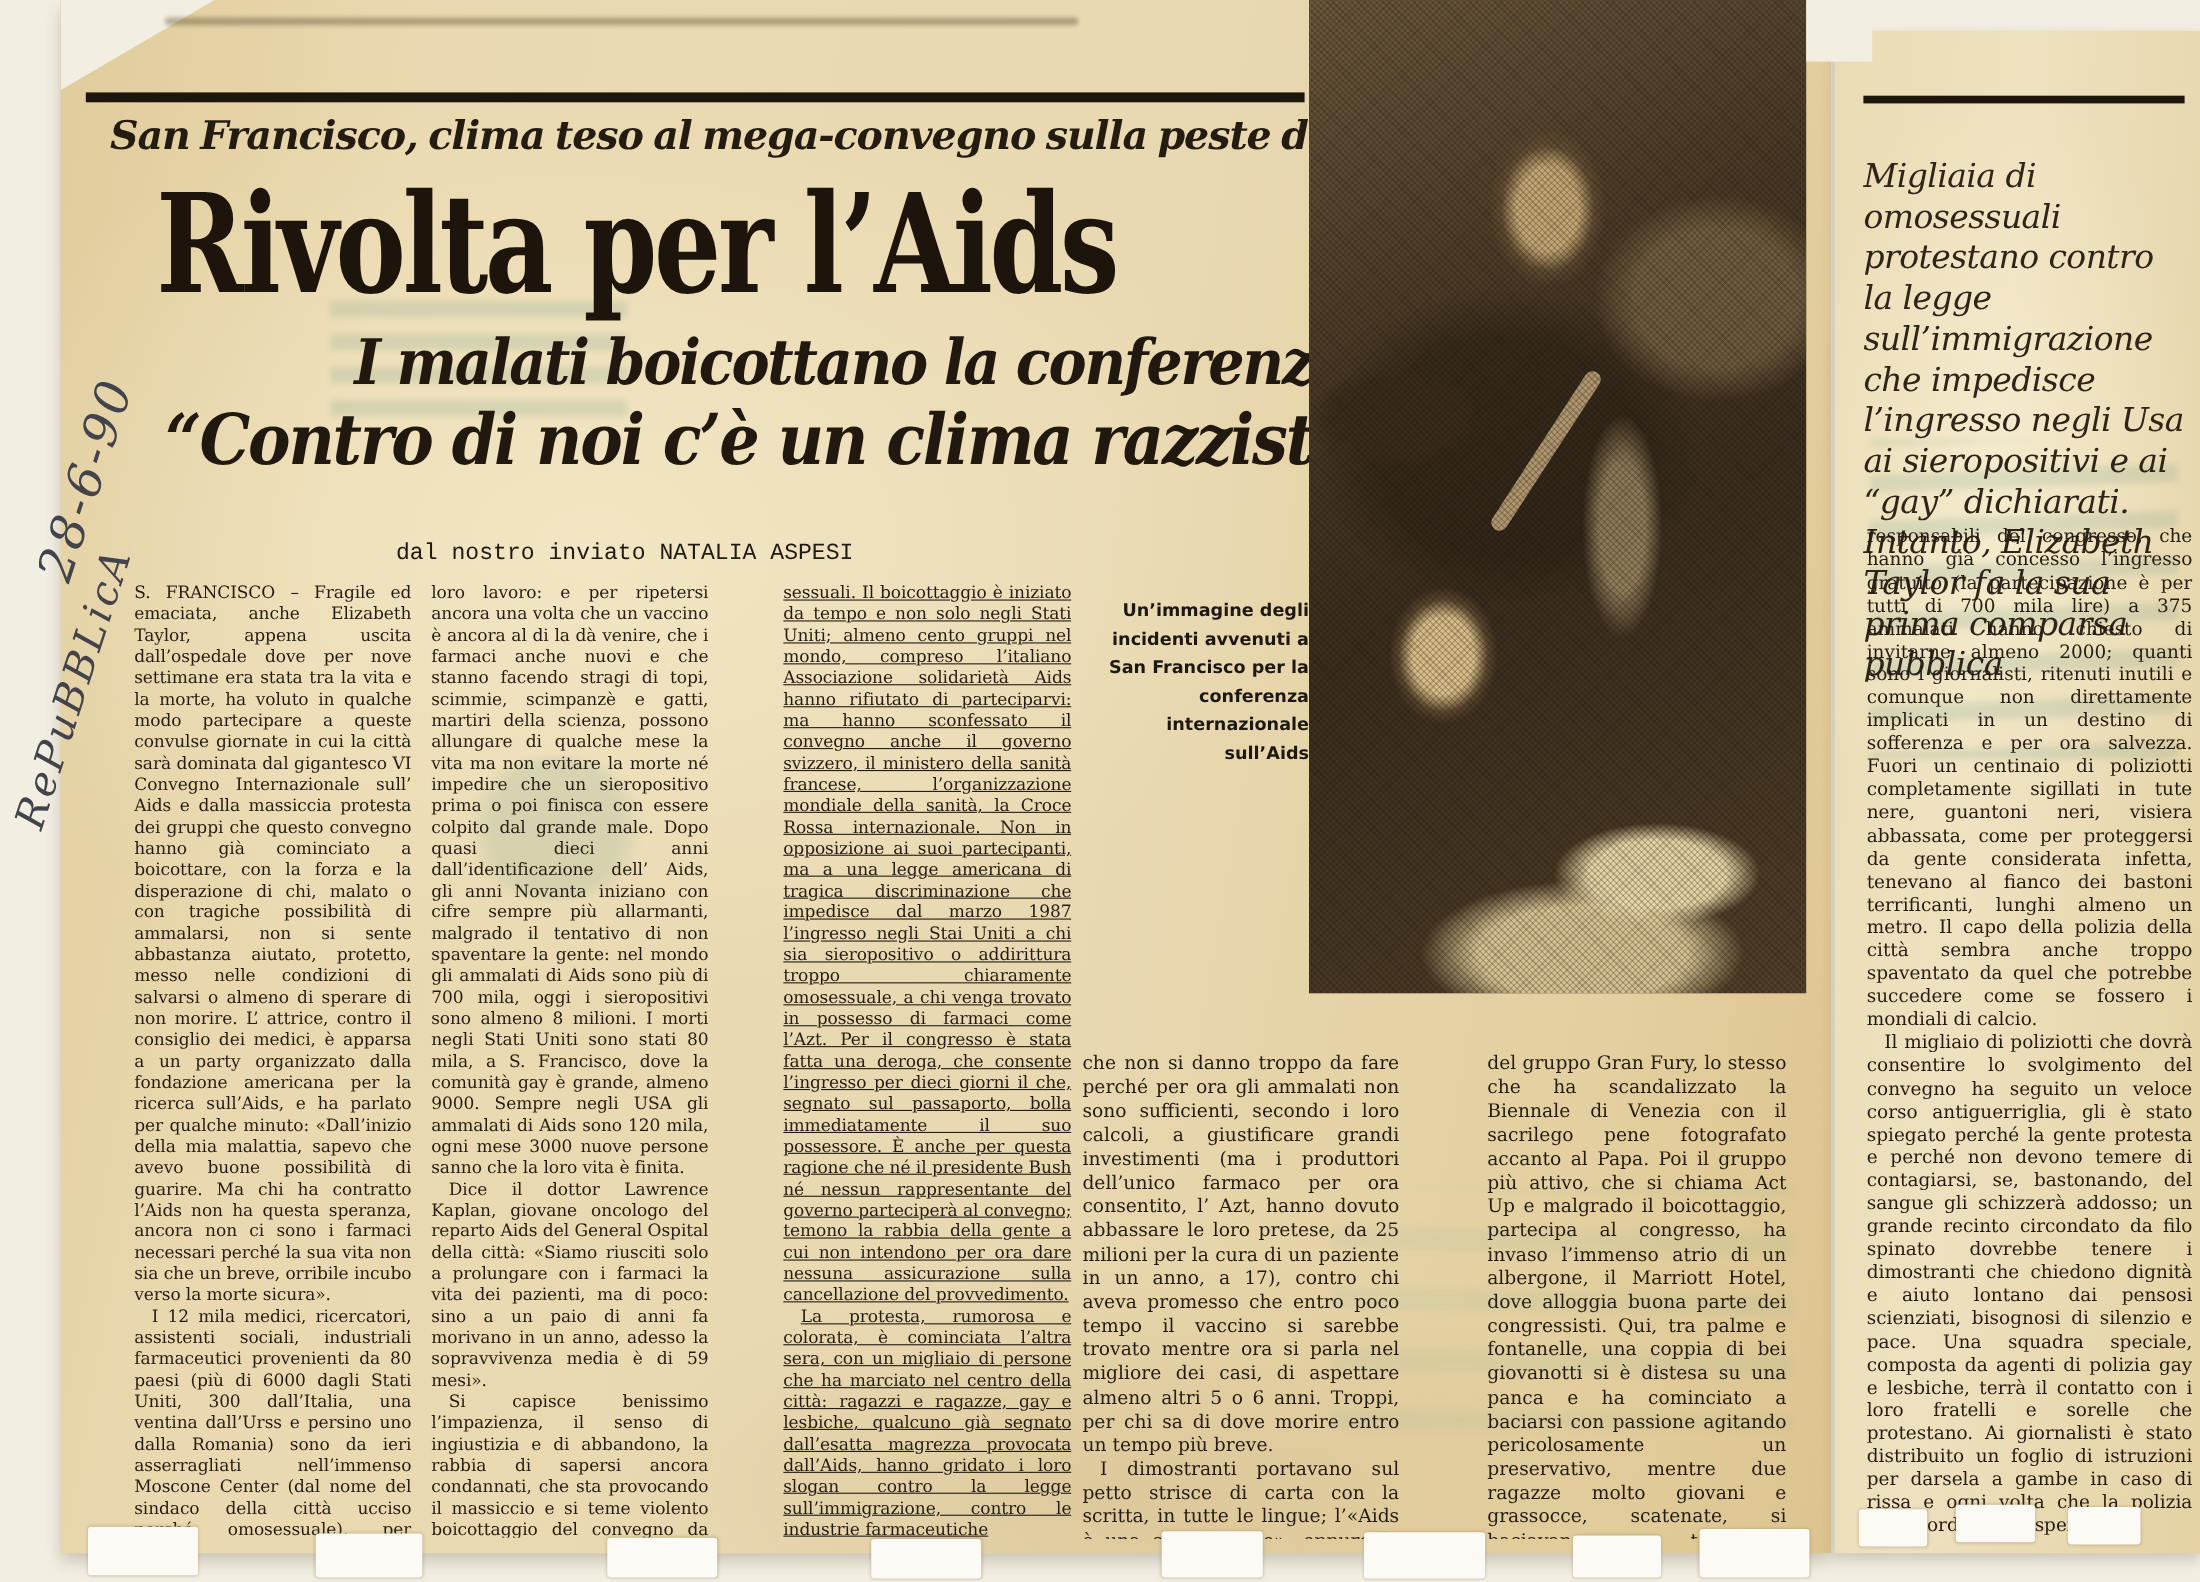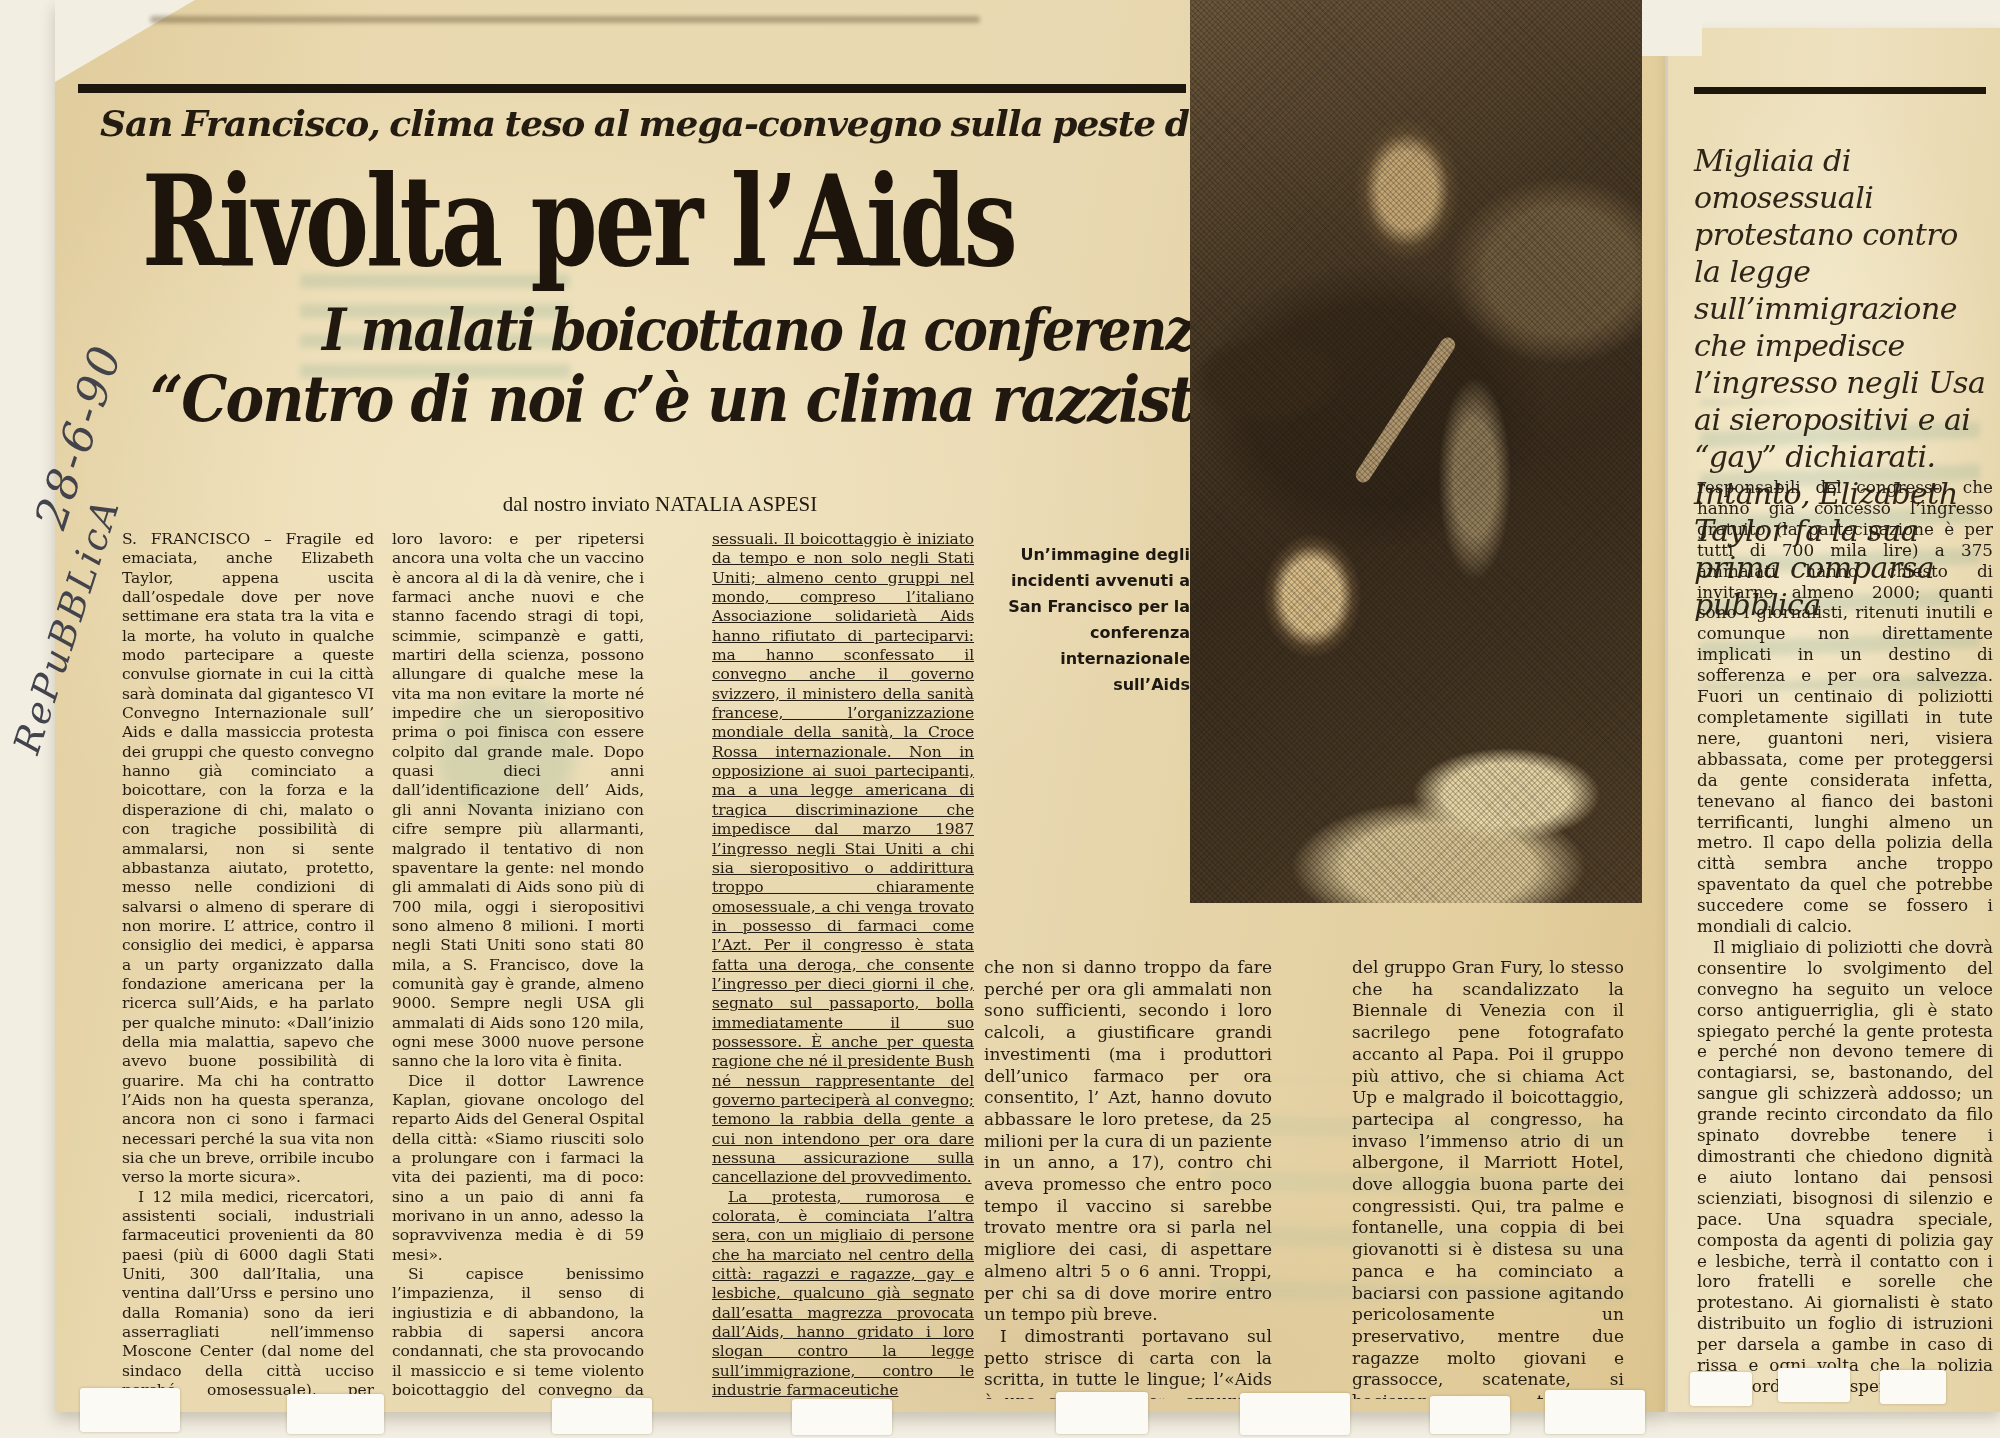--- a/index.html
+++ b/index.html
@@ -48,22 +48,22 @@
   }
   .subhead1{
     left:322px;top:296px;font-size:52px;font-weight:bold;font-style:italic;
     color:#211910;letter-spacing:-2px;white-space:nowrap;transform:scaleY(1.1);transform-origin:left top;
   }
   .subhead2{
     left:150px;top:362px;font-size:58px;font-weight:bold;font-style:italic;
     color:#211910;letter-spacing:-2px;white-space:nowrap;transform:scaleY(1.1);transform-origin:left top;
   }
   .byline{
-    left:360px;top:492px;width:600px;text-align:center;
-    font-family:Liberation Serif, serif;font-size:21px;color:#1f1a12;
+    left:360px;top:492px;width:600px;
+    font-family:Liberation Mono, monospace;font-size:21px;color:#1f1a12;
   }
   
   .bodycol{
     color:#241c12;text-align:justify;overflow:hidden;
   }
   .bodycol p{margin:0;}
   .bodycol p.indent{text-indent:16px;}
   .colA{font-size:15.5px;line-height:19.35px;letter-spacing:-0.1px;}
   .col1{left:74px;top:530px;width:252px;height:868px;margin-left:48px;}
   .col2{left:392px;top:530px;width:252px;height:868px;}

